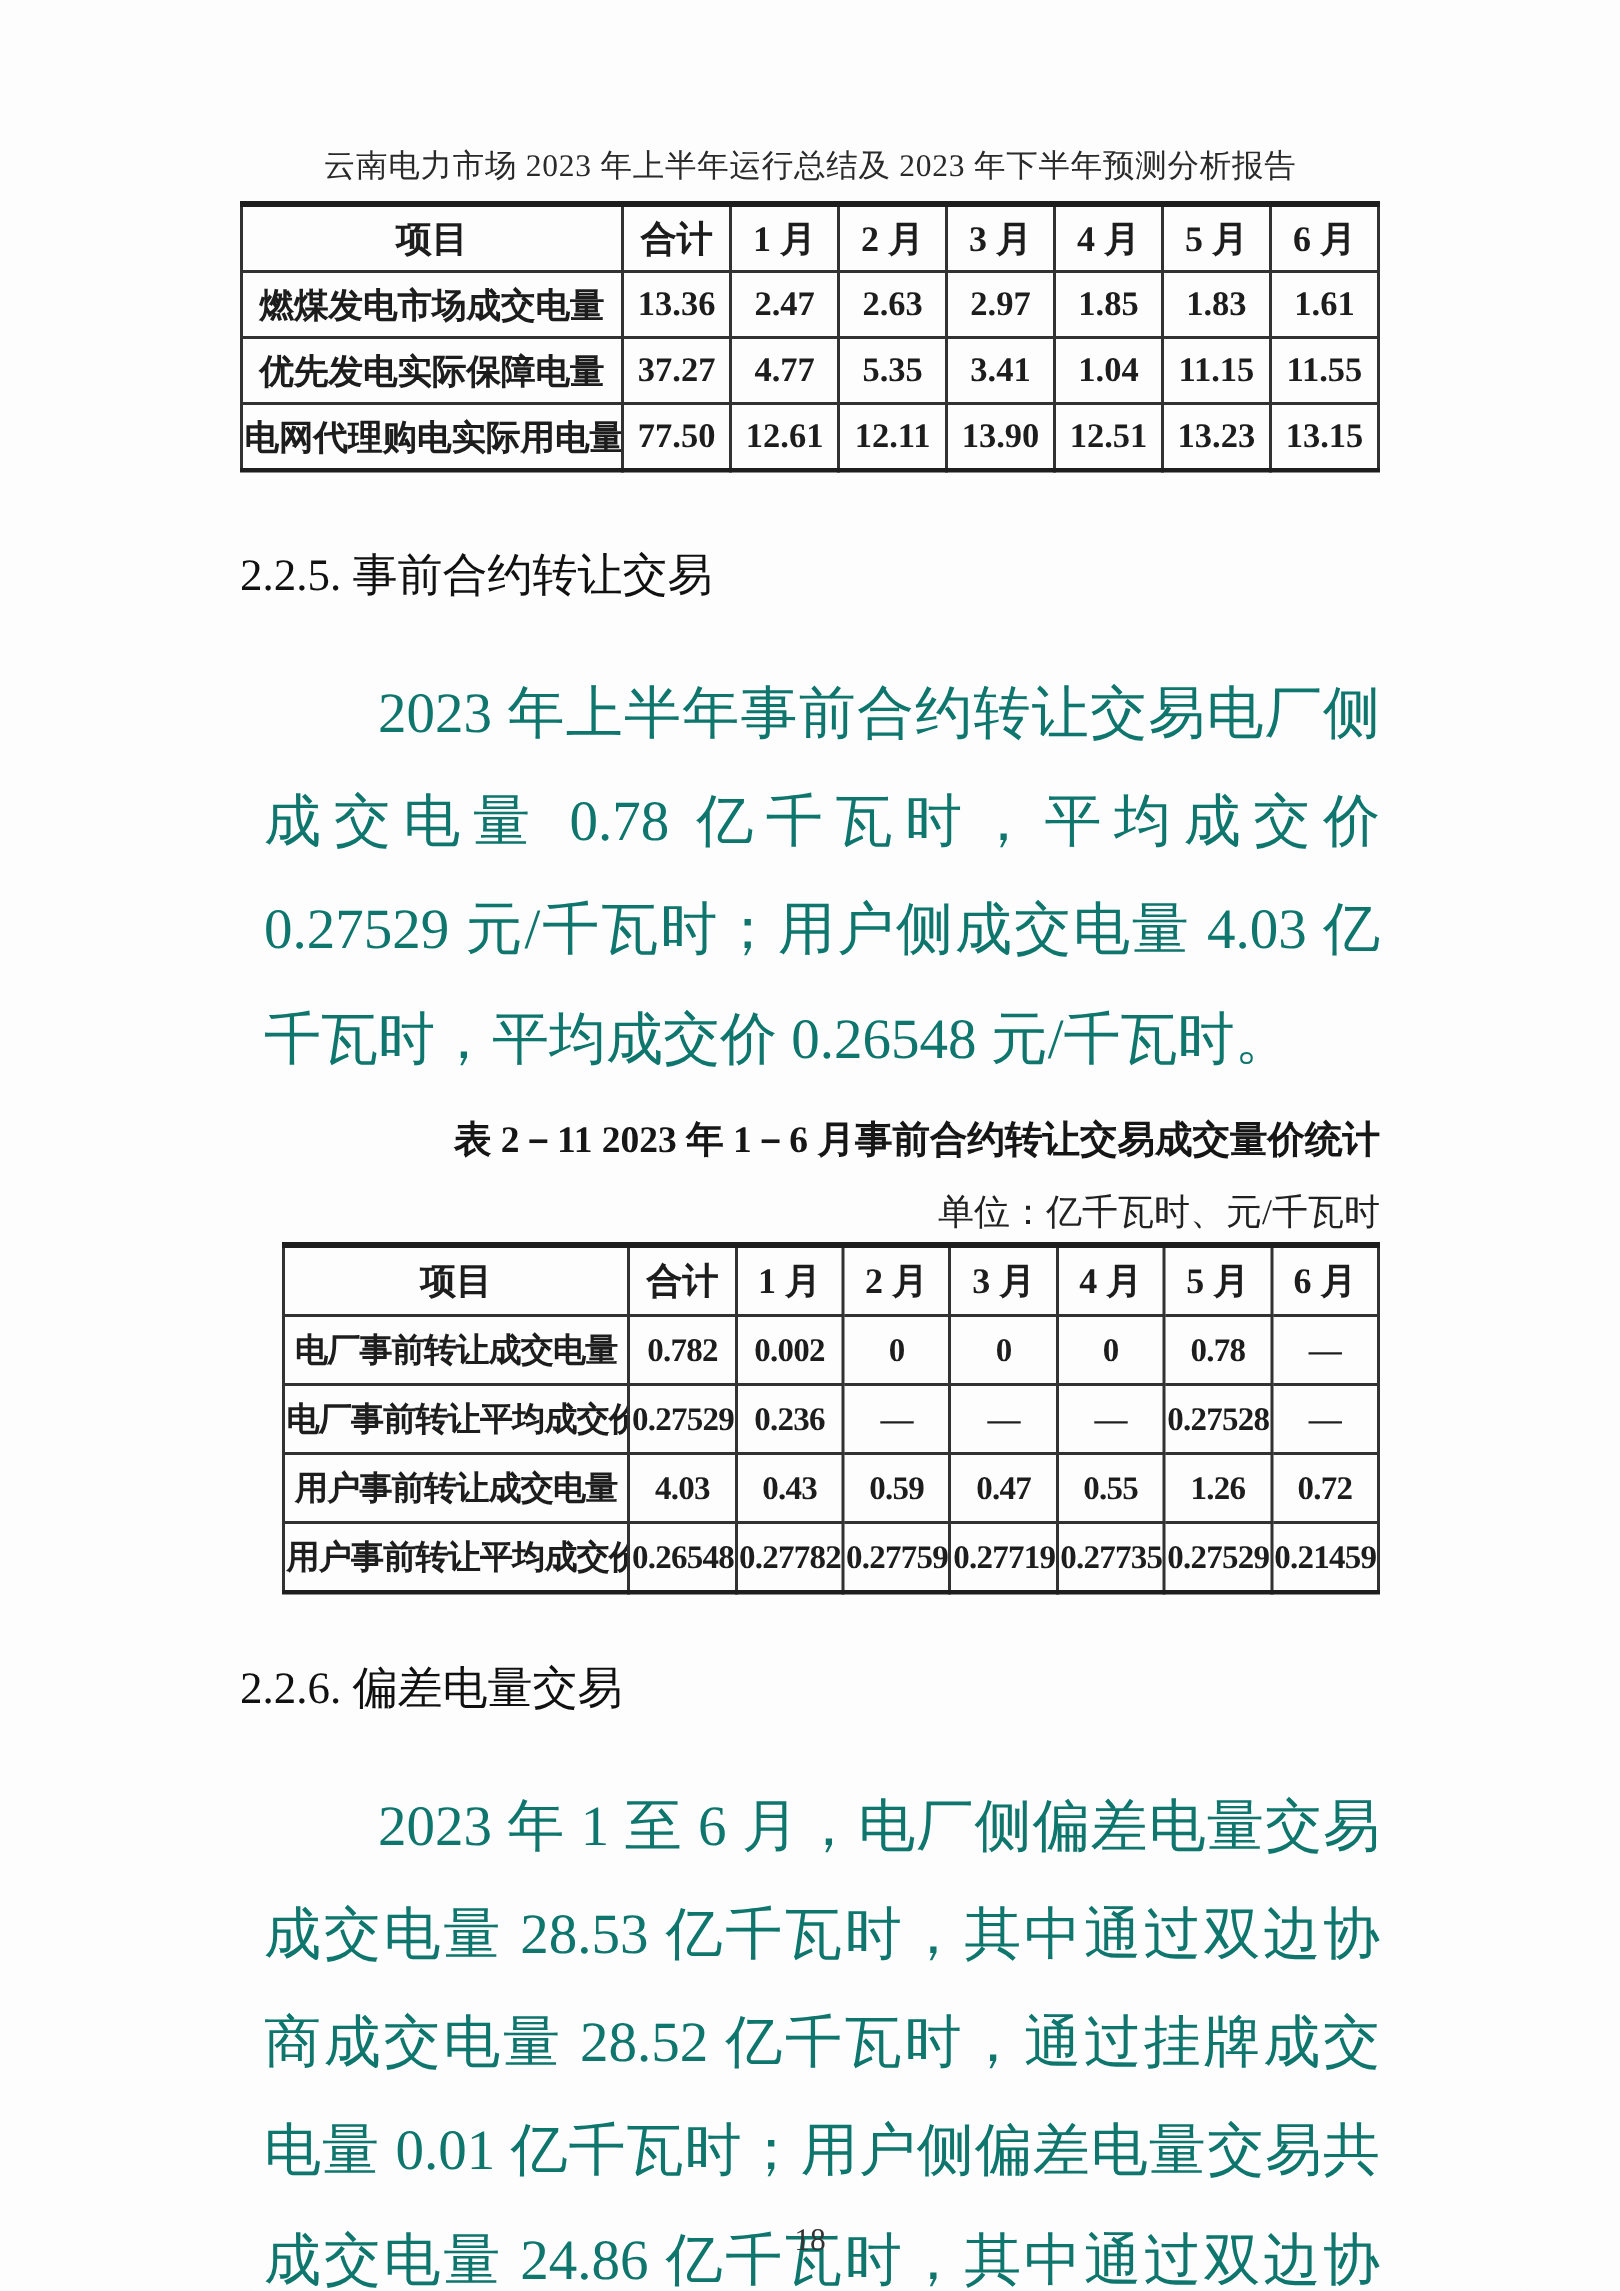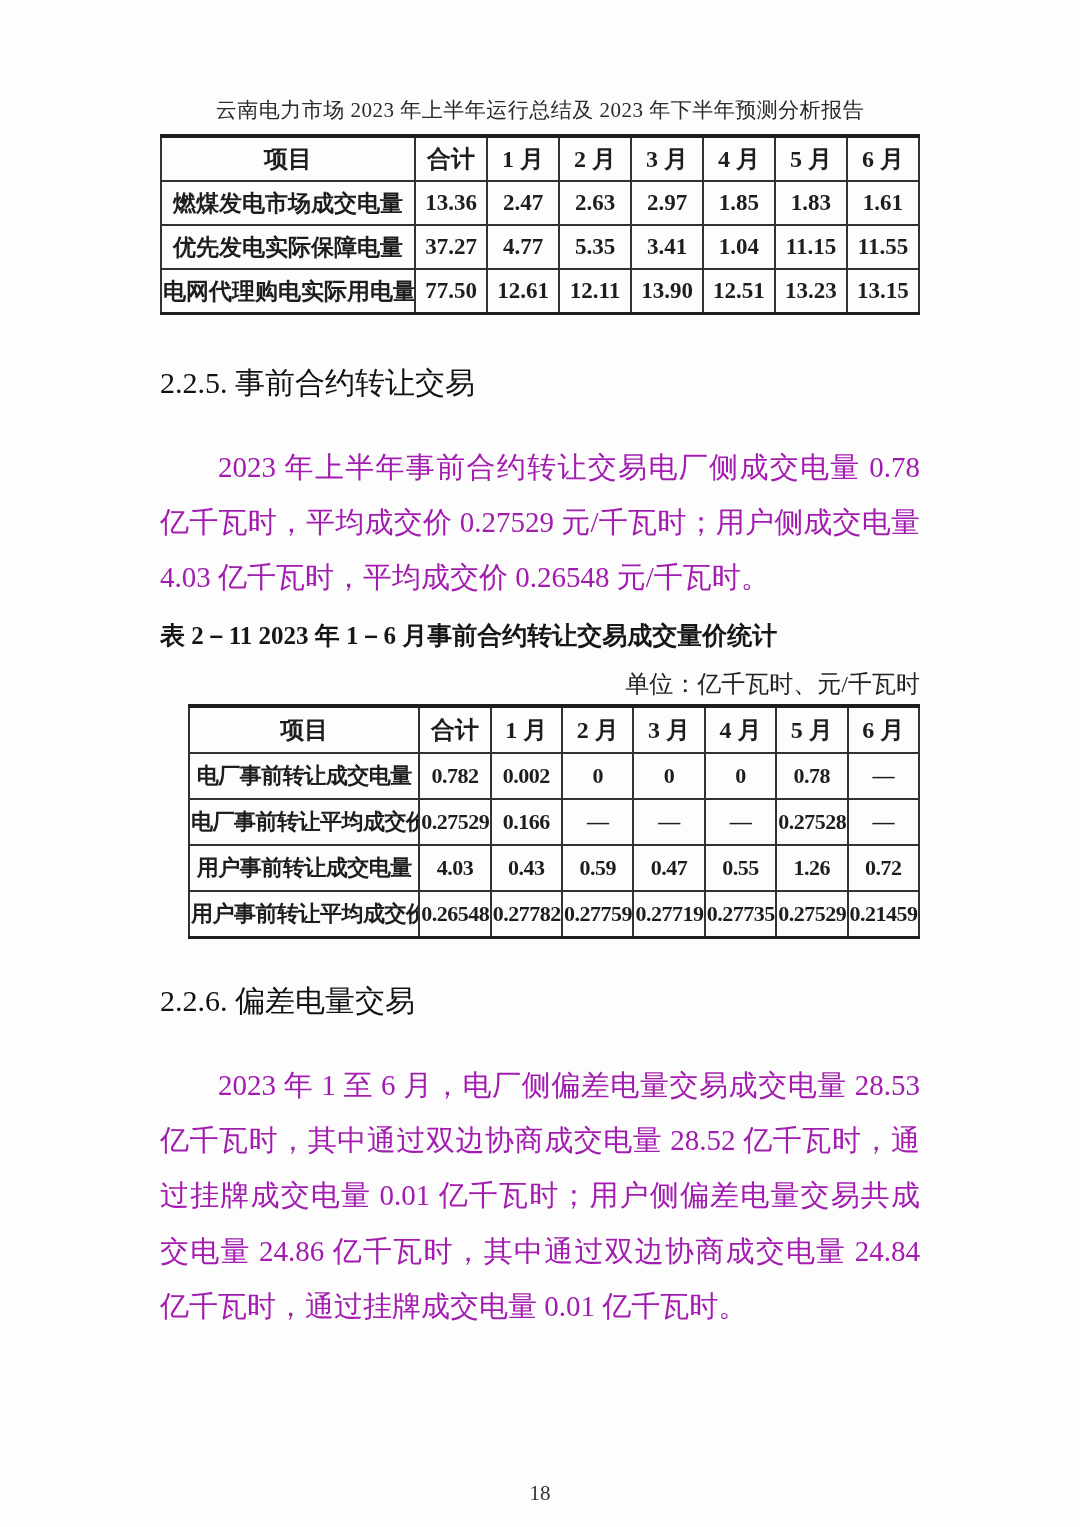--- a/index.html
+++ b/index.html
@@ -58,31 +58,31 @@
 
   .section-heading{
     margin:48px 0 0 0;
     font-size:30px;
     font-weight:normal;
     color:#111;
   }
   .h226{margin-top:42px;}
 
   .body-para{
-    margin:36px 0 0 0;
-    font-size:29px;
+    margin:36px 0 0 16px;
+    font-size:38px;
     line-height:1.9;
     text-align:justify;
     text-indent:2em;
-    color:#a21caf;
+    color:#0f766e;
   }
 
   .table-caption{
     margin-top:14px;
-    text-align:left;
+    text-align:right;
     font-size:25px;
     font-weight:bold;
     color:#161616;
   }
   .unit-line{
     margin-top:16px;
     text-align:right;
     font-size:24px;
     color:#222;
   }
@@ -179,21 +179,21 @@
             <td>0.002</td>
             <td>0</td>
             <td>0</td>
             <td>0</td>
             <td>0.78</td>
             <td>—</td>
           </tr>
           <tr>
             <th class="row-label">电厂事前转让平均成交价</th>
             <td>0.27529</td>
-            <td>0.166</td>
+            <td>0.236</td>
             <td>—</td>
             <td>—</td>
             <td>—</td>
             <td>0.27528</td>
             <td>—</td>
           </tr>
           <tr>
             <th class="row-label">用户事前转让成交电量</th>
             <td>4.03</td>
             <td>0.43</td>

